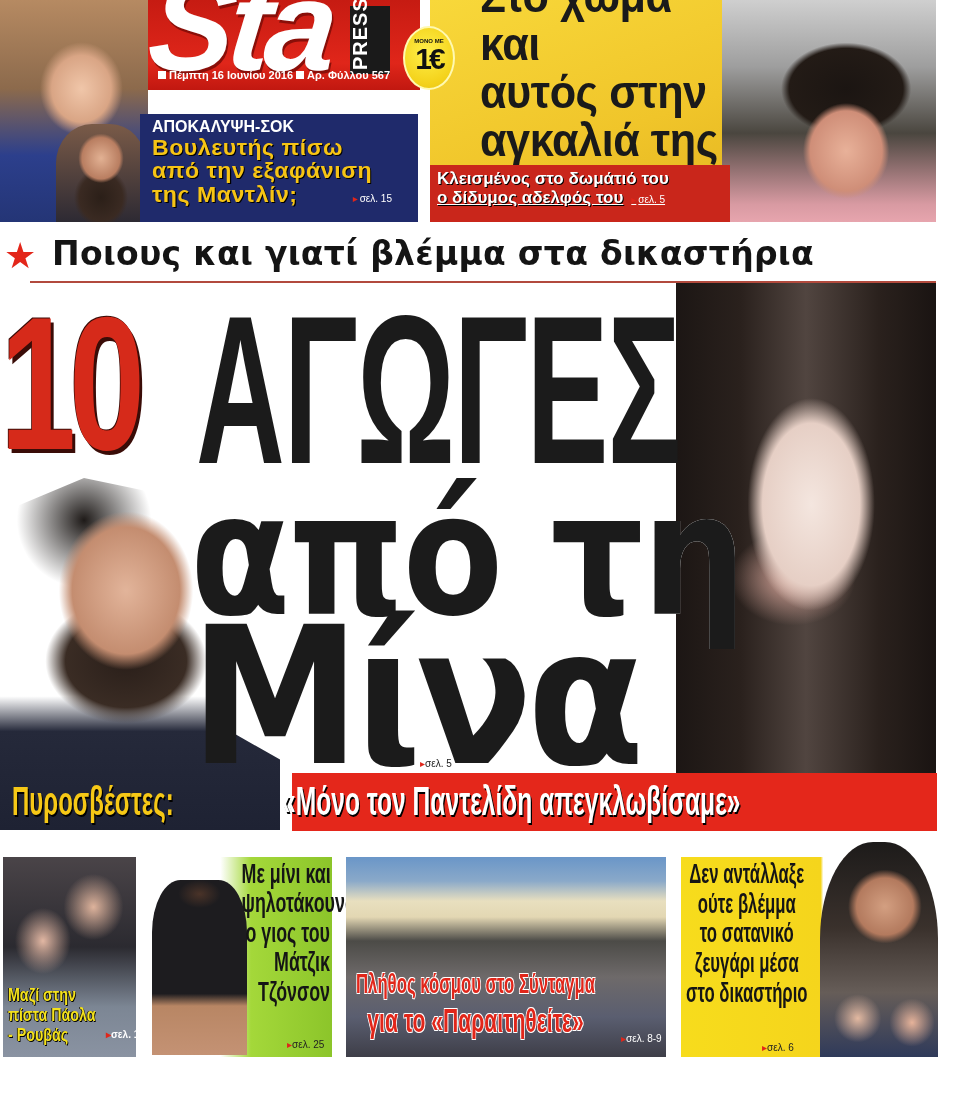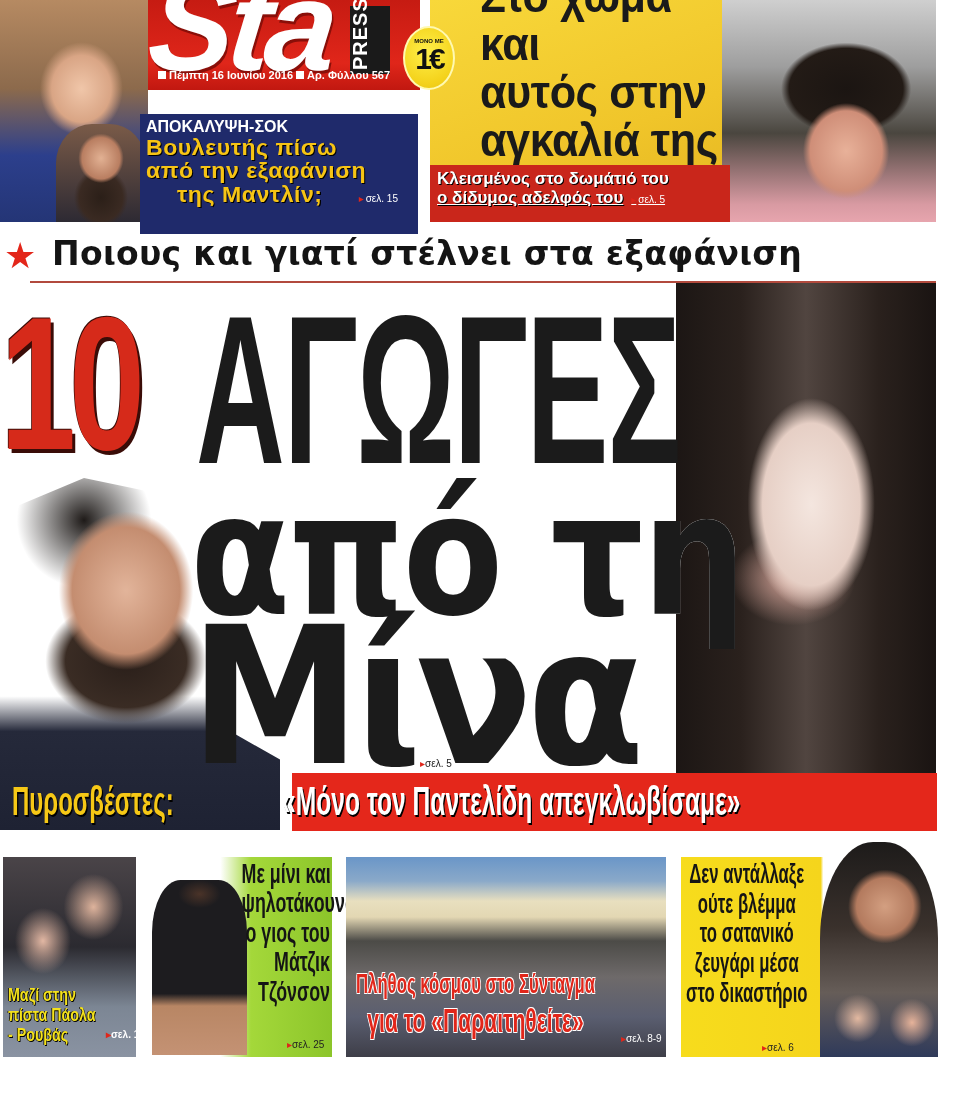--- a/index.html
+++ b/index.html
@@ -15,21 +15,21 @@
   .date-line .sq { display: inline-block; width: 8px; height: 8px; background: #ffffff; margin-right: 3px; vertical-align: 0; }
   .price-badge { left: 403px; top: 26px; width: 52px; height: 64px; border-radius: 50%; background: radial-gradient(circle at 45% 40%, #fff04a 0%, #f4d21b 70%, #e7c212 100%); border: 2px solid #fff9b0; text-align: center; z-index: 5; }
   .price-top { display: block; font: 900 6px/1 "Liberation Sans", sans-serif; color: #111; margin-top: 10px; }
   .price-val { display: block; font: 900 30px/1 "Liberation Sans", sans-serif; color: #111; margin-top: 0px; letter-spacing: -3px; }
 
   
   .photo-girl { left: 0; top: 0; width: 148px; height: 222px; background: radial-gradient(ellipse 40% 30% at 55% 40%, #f0c6a9 0%, #d9a585 50%, transparent 70%), linear-gradient(180deg, #b68a62 0%, #8c6a4c 40%, #2c3f8c 70%, #243576 100%); }
   .photo-man1 { left: 56px; top: 124px; width: 90px; height: 98px; background: radial-gradient(ellipse 35% 35% at 50% 35%, #e2b193 0%, #b97e61 60%, transparent 72%), radial-gradient(ellipse 40% 40% at 50% 75%, #2b1f18 0%, #3a2a22 60%, transparent 75%), linear-gradient(180deg, #7a5b48 0%, #2d2a33 100%); border-radius: 40% 40% 0 0; }
 
   
-  .story-madeleine { left: 140px; top: 114px; width: 278px; height: 120px; background: #1f2a6b; padding: 4px 6px; }
+  .story-madeleine { left: 140px; top: 114px; width: 278px; height: 108px; background: #1f2a6b; padding: 4px 12px; }
   .kicker-white { font: 700 16px/1.1 "Liberation Sans", sans-serif; color: #ffffff; }
   .headline-yellow { font: 900 22px/1.07 "Liberation Sans", sans-serif; color: #f6c415; letter-spacing: 0.5px; text-shadow: 1px 1px 0 #000; transform: scaleX(1.05); transform-origin: left; }
   .page-ref { font: 400 10px/1 "Liberation Sans", sans-serif; color: #ffffff; white-space: nowrap; }
   .page-ref .arrow { color: #e0261a; margin-right: 2px; }
 
   
   .story-twin { left: 430px; top: 0; width: 300px; height: 222px; background: linear-gradient(160deg, #f8d83a 0%, #f0c52a 60%, #e3b420 100%); }
   .twin-headline { left: 480px; top: -28px; width: 260px; font: 900 47px/1.02 "Liberation Sans", sans-serif; color: #1a1a1a; transform: scaleX(0.92); transform-origin: left; letter-spacing: -0.5px; }
   .twin-sub-band { left: 430px; top: 165px; width: 300px; height: 57px; background: #c9261b; }
   .twin-sub { left: 437px; top: 169px; width: 300px; font: 900 17px/1.12 "Liberation Sans", sans-serif; color: #ffffff; text-shadow: 1px 1px 0 #000; }
@@ -88,21 +88,21 @@
   <span class="sq"></span><span>Αρ. Φύλλου 567</span>
 </div>
 
 <div class="abs photo-girl"></div>
 <div class="abs photo-man1"></div>
 
 <div class="abs story-madeleine">
   <div class="kicker-white">ΑΠΟΚΑΛΥΨΗ-ΣΟΚ</div>
   <div class="headline-yellow">Βουλευτής πίσω</div>
   <div class="headline-yellow">από την εξαφάνιση</div>
-  <div style="display:flex;align-items:baseline;justify-content:space-between;margin-left:31px;">
+  <div style="display:flex;align-items:baseline;justify-content:space-between;">
     <div class="headline-yellow">της Μαντλίν;</div>
     <div class="page-ref" style="margin-right:14px;"><span class="arrow">▸</span><span>σελ. 15</span></div>
   </div>
 </div>
 
 <div class="abs story-twin"></div>
 <div class="abs photo-boy"></div>
 <div class="abs twin-headline">
   <div>Στο χώμα και</div>
   <div>αυτός στην</div>
@@ -117,21 +117,21 @@
     <span class="page-ref" style="text-shadow:none;"><span class="arrow">▸</span><span>σελ. 5</span></span>
   </div>
 </div>
 
 <div class="abs price-badge">
   <span class="price-top">ΜΟΝΟ ΜΕ</span>
   <span class="price-val">1€</span>
 </div>
 
 <div class="abs star-icon">★</div>
-<div class="abs section-kicker">Ποιους και γιατί στέλνει στα εξαφάνιση</div>
+<div class="abs section-kicker">Ποιους και γιατί βλέμμα στα δικαστήρια</div>
 <div class="abs kicker-rule"></div>
 
 <div class="abs photo-woman"></div>
 <div class="abs photo-singer"></div>
 
 <div class="abs big-number">10</div>
 <div class="abs headline-main-1">ΑΓΩΓΕΣ</div>
 <div class="abs headline-main-2">από τη</div>
 <div class="abs headline-main-3">Μίνα</div>
 <div class="abs page-ref-main"><span class="arrow">▸</span><span>σελ. 5</span></div>

